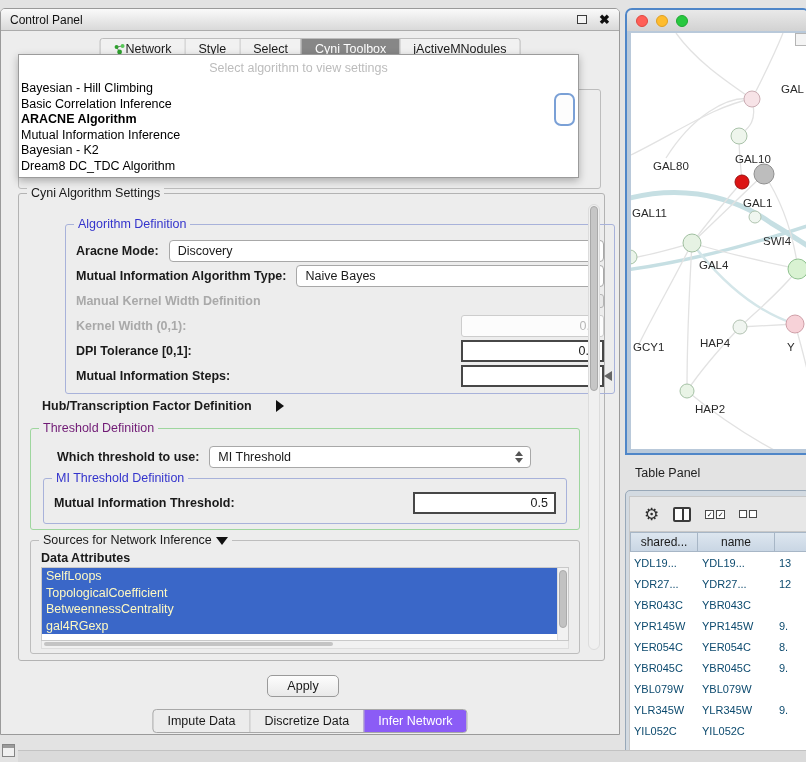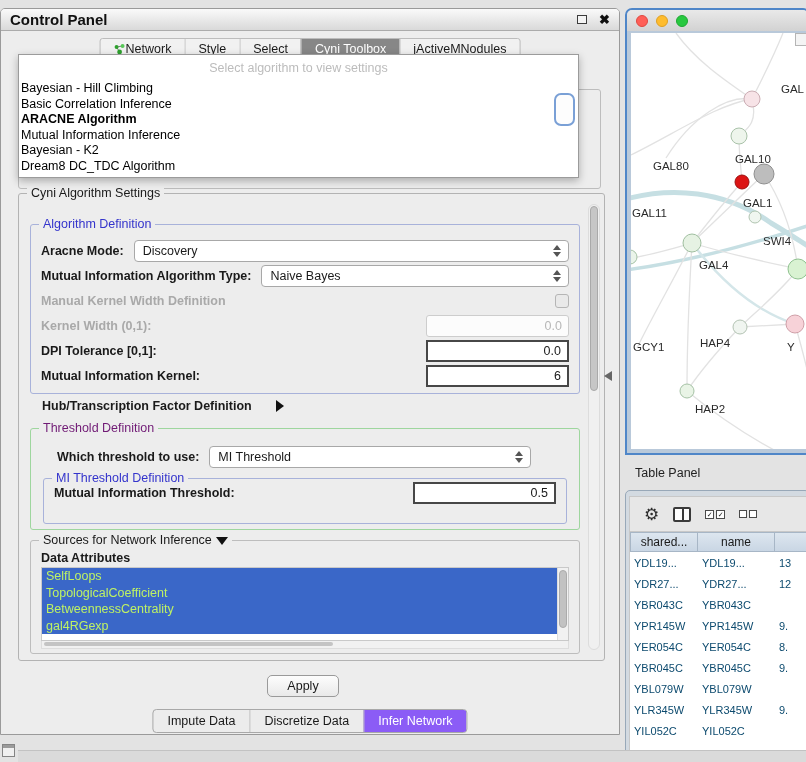--- a/index.html
+++ b/index.html
@@ -11,21 +11,21 @@
   
   .control-panel {
     position:absolute; left:0; top:8px; width:620px; height:727px;
     background:#ededed; border:1px solid #9a9a9a; border-radius:5px 5px 0 0;
   }
   .cp-titlebar {
     height:22px; background:linear-gradient(#fafafa,#d9d9d9);
     border-bottom:1px solid #ababab; border-radius:4px 4px 0 0;
     display:flex; align-items:center; padding:0 9px;
   }
-  .cp-title { flex:1; font-size:15px; color:#101010;font-weight:bold; }
+  .cp-title { flex:1; font-size:12px; color:#101010; }
   .float-icon { width:10px; height:9px; border:1.5px solid #3c3c3c; margin-right:12px; background:#f4f4f4; }
   .close-icon { font-size:13px; font-weight:bold; color:#101010; line-height:1; cursor:default; }
   
   .cp-tabs {
     position:absolute; top:29px; left:50%; transform:translateX(-50%);
     display:flex; border:1px solid #bcbcbc; border-radius:3px; overflow:hidden; background:#f1f1f1;
   }
   .cp-tab { padding:3px 13px; white-space:nowrap; border-left:1px solid #c9c9c9; display:flex; align-items:center; }
   .cp-tab:first-child { border-left:none; }
   .cp-tab.active { background:#878787; color:#fff; }
@@ -46,21 +46,21 @@
     border:2px solid #7aa0d6; border-radius:7px; background:#fdfdfd;
   }
   
   .settings-group { position:absolute; left:17px; top:184px; width:587px; height:468px;
     border:1px solid #b3b3b3; border-radius:3px; }
   .legend { position:absolute; top:-8px; left:8px; background:#ededed; padding:0 4px; white-space:nowrap; }
   .legend.blue { color:#3434cc; }
   .legend.green { color:#701a75; }
   .fieldset { position:absolute; border:1px solid #bdbdbd; border-radius:3px; }
   .fieldset.green-border { border-color:#9ed69e; }
-  .fieldset.blue-border { border-color:#a8b2da; }
+  .fieldset.blue-border { border-color:#a8b2da;margin-left:35px; }
   .frow { display:flex; align-items:center; height:23px; margin:2px 10px; }
   .lbl { font-weight:bold; white-space:nowrap; }
   .lbl.disabled { color:#a9a9a9; }
   .spacer { flex:1; }
   .combo {
     flex:1; margin-left:10px; height:22px; background:#fff; border:1px solid #a8a8a8; border-radius:4px;
     display:flex; align-items:center; padding-left:8px; position:relative;
   }
   .combo-arrows { position:absolute; right:4px; top:0; bottom:0; width:14px;
     display:flex; flex-direction:column; align-items:center; justify-content:center; gap:2px; }
@@ -70,21 +70,21 @@
   .tfield {
     width:143px; height:22px; background:#fff; border:2px solid #474747;
     display:flex; align-items:center; justify-content:flex-end; padding:0 6px;
   }
   .tfield.disabled { border:1px solid #cdcdcd; color:#b7b7b7; background:#fcfcfc; border-radius:3px; }
   .hub-row { position:absolute; left:23px; top:202px; height:20px; display:flex; align-items:center; gap:24px; }
   .tri-right { width:0; height:0; border-top:6px solid transparent; border-bottom:6px solid transparent; border-left:8px solid #111; }
   .tri-down { display:inline-block; width:0; height:0; border-left:6px solid transparent; border-right:6px solid transparent; border-top:8px solid #111; vertical-align:middle; margin-left:4px; }
   
   .attr-list { position:relative; margin:2px 10px 0 10px; height:74px; background:#fff; border:1px solid #c9c9c9; overflow:hidden; }
-  .attr-item { height:16.5px; line-height:16.5px; padding-left:4px; background:#3a67c8; color:#bef264; width:calc(100% - 11px); }
+  .attr-item { height:16.5px; line-height:16.5px; padding-left:4px; background:#3a67c8; color:#fef9c3; width:calc(100% - 11px); }
   .list-vscroll { position:absolute; right:0; top:0; bottom:0; width:11px; background:#f1f1f1; border-left:1px solid #ddd; }
   .list-vthumb { position:absolute; left:1px; right:1px; top:2px; height:58px; background:#c2c2c2; border:1px solid #ababab; border-radius:4px; }
   .list-hscroll { margin:0 10px; height:8px; background:#f1f1f1; border:1px solid #ddd; border-top:none; position:relative; }
   .list-hthumb { position:absolute; left:2px; top:1px; height:4px; width:55%; background:#c4c4c4; border-radius:3px; }
   
   .v-scroll { position:absolute; right:4px; top:10px; bottom:10px; width:12px; background:#f0f0f0; border:1px solid #dcdcdc; border-radius:6px; }
   .v-thumb { position:absolute; left:0; right:0; top:1px; height:185px; margin:0 1px; background:#c6c6c6; border:1px solid #a9a9a9; border-radius:5px; }
   
   .apply-btn {
     position:absolute; left:266px; top:666px; width:72px; height:22px;
@@ -232,21 +232,21 @@
         <div class="tfield disabled">0.0</div>
       </div>
 
       <div class="frow">
         <span class="lbl">DPI Tolerance [0,1]:</span>
         <span class="spacer"></span>
         <div class="tfield">0.0</div>
       </div>
 
       <div class="frow">
-        <span class="lbl">Mutual Information Kernel:</span>
+        <span class="lbl">Mutual Information Steps:</span>
         <span class="spacer"></span>
         <div class="tfield">6</div>
       </div>
     </div>
 
     <div class="hub-row">
       <span class="lbl">Hub/Transcription Factor Definition</span>
       <span class="tri-right"></span>
     </div>
 
@@ -257,21 +257,21 @@
         <span class="lbl">Which threshold to use:</span>
         <div class="combo" style="margin-right:38px;">
           <span>MI Threshold</span>
           <span class="combo-arrows">
               <span class="arr-up"></span>
               <span class="arr-down"></span>
             </span>
         </div>
       </div>
 
-      <div class="fieldset blue-border" style="position:relative; left:0; margin:10px 12px 0 12px; height:46px; padding-top:2px;">
+      <div class="fieldset blue-border" style="position:relative; left:0; margin:10px 12px 0 12px; height:46px; padding-top:12px;">
         <span class="legend blue" style="background:#ededed;">MI Threshold Definition</span>
         <div class="frow" style="margin-top:0;">
           <span class="lbl">Mutual Information Threshold:</span>
           <span class="spacer"></span>
           <div class="tfield">0.5</div>
         </div>
       </div>
     </div>
 
     <div class="fieldset" style="left:11px; top:346px; width:550px; height:114px; padding-top:8px;">

